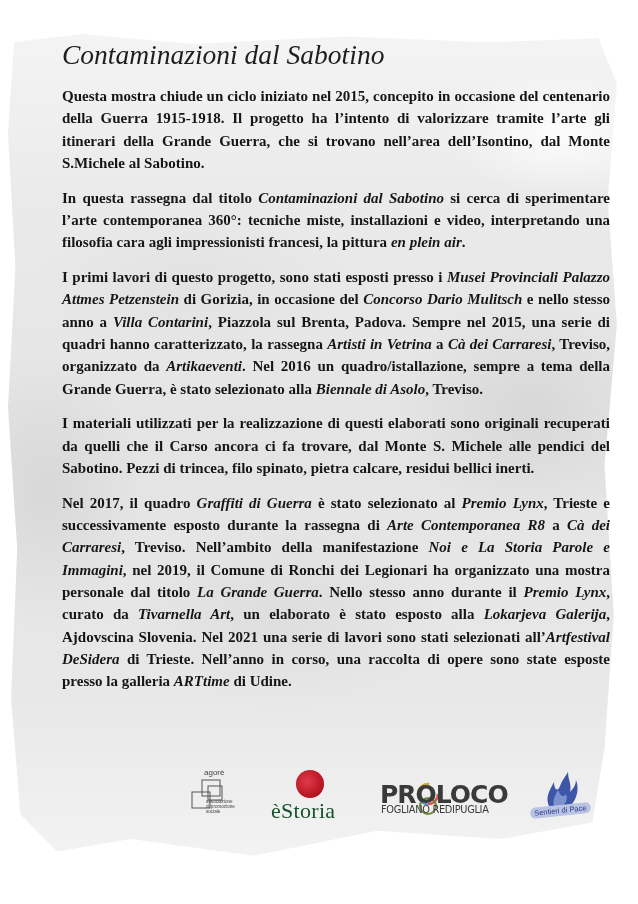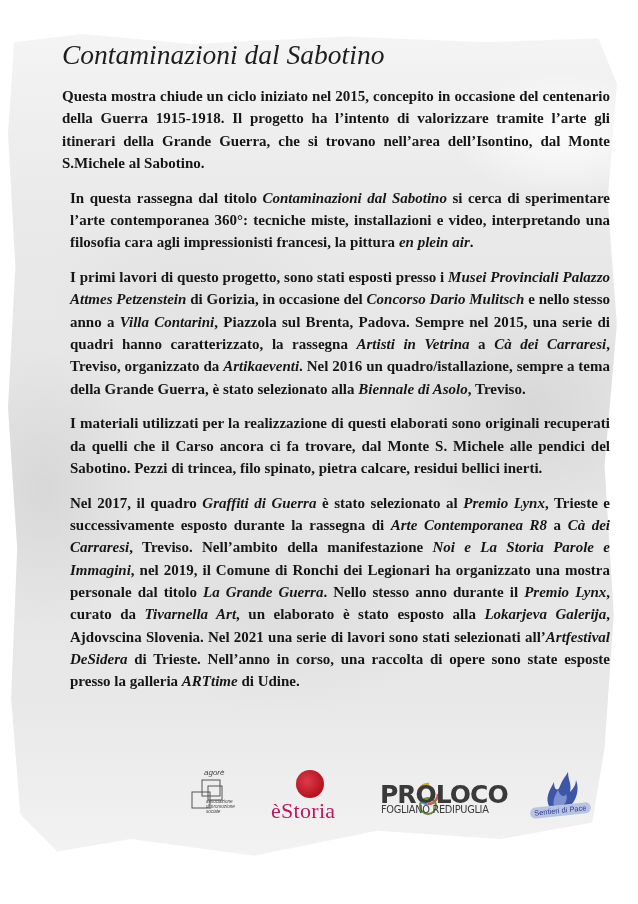--- a/index.html
+++ b/index.html
@@ -22,33 +22,33 @@
   .title {
     font-family: "Liberation Serif", serif; font-style: italic; font-weight: normal;
     font-size: 27.5px; margin: 0; line-height: 34px; color: #1e1e1e;
   }
   .para {
     font-weight: bold; font-size: 15px; line-height: 22.3px; text-align: justify;
     margin: 0; color: #161616;
   }
   .para i { font-weight: bold; font-style: italic; }
   .p1 { margin-top: 13px; }
-  .gap { margin-top: 12.5px; margin-left: 8px; }
+  .gap { margin-top: 12.5px; }
 
   .logos { position: absolute; left: 0; top: 760px; width: 638px; height: 80px; }
   .logo { position: absolute; }
   .gorizia { left: 62px; top: 10px; width: 110px; height: 50px; }
   .gorizia-text { position: absolute; left: 35px; top: 4px; font-family: "Liberation Sans", sans-serif; font-size: 10.5px; line-height: 12px; color: #222; }
-  .agore { left: 190px; top: 8px; width: 60px; height: 52px; font-style: italic; }
+  .agore { left: 190px; top: 8px; width: 60px; height: 52px; }
   .agore-name { position: absolute; left: 14px; top: 0; font-family: "Liberation Sans", sans-serif; font-size: 8px; color: #444; }
   .agore-sub { position: absolute; left: 16px; top: 31px; font-family: "Liberation Sans", sans-serif; font-size: 4.6px; line-height: 5px; color: #444; }
   .estoria { left: 268px; top: 8px; width: 90px; height: 60px; }
   .estoria-seal { position: absolute; left: 28px; top: 2px; width: 28px; height: 28px; border-radius: 50%;
     background: radial-gradient(circle at 40% 40%, #e03a4a, #b3121f 70%, #8c0a14); }
-  .estoria-text { position: absolute; left: 3px; top: 30px; font-family: "Liberation Serif", serif; font-size: 22px; color: #be185d; letter-spacing: 0.3px; }
+  .estoria-text { position: absolute; left: 3px; top: 30px; font-family: "Liberation Serif", serif; font-size: 22px; color: #14532d; letter-spacing: 0.3px; }
   .proloco { left: 380px; top: 22px; width: 140px; height: 45px; }
   .proloco-main { position: absolute; left: 0; top: 0; font-family: "DejaVu Sans", sans-serif; font-weight: bold; font-size: 25px; letter-spacing: -1px; color: #3a3a3a; line-height: 26px; }
   .proloco-sub { position: absolute; left: 1px; top: 22px; font-family: "DejaVu Sans", sans-serif; font-size: 9.8px; letter-spacing: -0.3px; color: #3a3a3a; text-align: center; }
   .sentieri { left: 528px; top: 12px; width: 80px; height: 56px; }
   .sentieri-label { position: absolute; left: 2px; top: 33px; padding: 1px 4px; background: #b9c3e2; border-radius: 8px;
     font-family: "Liberation Sans", sans-serif; font-size: 7.5px; color: #2d3a8c; transform: rotate(-6deg); }
 </style>
 </head>
 <body>
 

